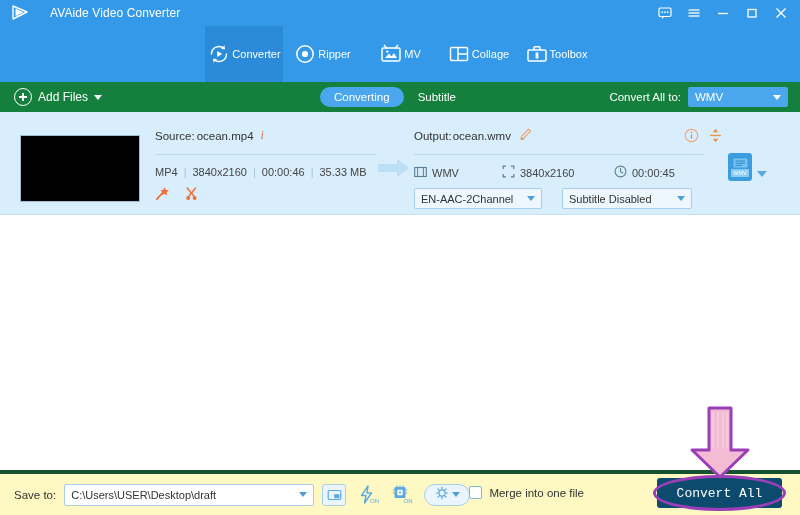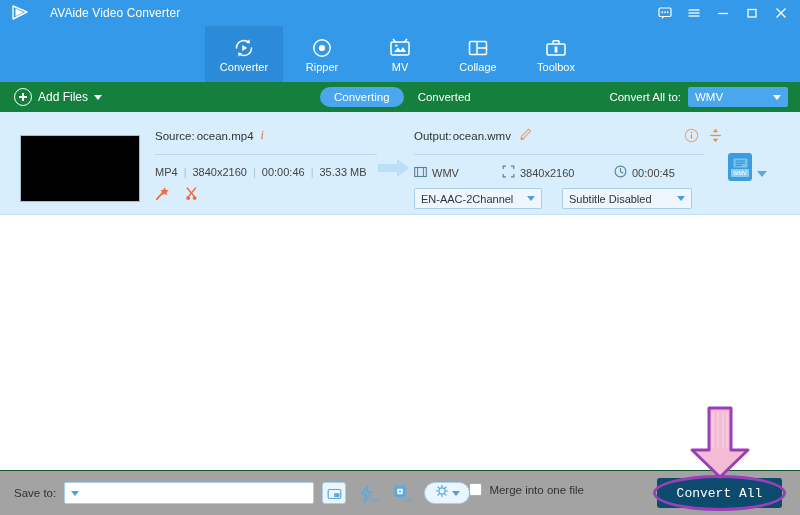--- a/index.html
+++ b/index.html
@@ -38,21 +38,21 @@
   }
 
   
   .navbar {
     position: absolute; left: 0; top: 26px; width: 800px; height: 56px;
     background: #3399e8;
   }
   .navtabs { display: flex; justify-content: center; height: 56px; gap: 0px; }
   .navtab {
     width: 78px; height: 56px;
-    display: flex; flex-direction: column; align-items: center; justify-content: center;
+    display: flex; flex-direction: row; align-items: center; justify-content: center;
     color: #ffffff; font-size: 11px; gap: 1px;
   }
   .navtab.active { background: #2c8bd8; }
   .navtab .nt-ico { height: 24px; display: flex; align-items: center; justify-content: center; }
 
   
   .subbar {
     position: absolute; left: 0; top: 82px; width: 800px; height: 30px;
     background: #15803d; display: flex; align-items: center;
   }
@@ -141,21 +141,21 @@
   .preset-caret { position: absolute; left: 757px; top: 164px; }
 
   
   .mainarea {
     position: absolute; left: 0; top: 215px; width: 800px; height: 255px; background: #ffffff;
   }
 
   
   .bottombar {
     position: absolute; left: 0; top: 470px; width: 800px; height: 45px;
-    background: #a3a3a3; border-top: 1px solid #14532d;
+    background: #fef9c3; border-top: 4px solid #14532d;
     display: flex; align-items: center;
   }
   .saveto-label { margin-left: 14px; font-size: 11.5px; color: #333333; }
   .path-box {
     margin-left: 8px; width: 250px; height: 22px;
     background: #ffffff; border: 1px solid #a9cfe8; border-radius: 2px;
     display: flex; align-items: center; justify-content: space-between; padding: 0 6px;
     font-size: 11px; color: #333333;
   }
   .sq-btn {
@@ -308,21 +308,21 @@
       <span>Add Files</span>
       <span class="caret-wh"></span>
     </div>
   </div>
 
   <div class="seg-group">
     <div class="seg active">
       <span>Converting</span>
     </div>
     <div class="seg">
-      <span>Converted</span>
+      <span>Subtitle</span>
     </div>
   </div>
 
   <div class="convert-all-to">
     <span class="ca-label">Convert All to:</span>
     <div class="ca-select">
       <span>WMV</span>
       <span class="caret-wh"></span>
     </div>
   </div>
@@ -460,20 +460,21 @@
     <svg width="10" height="7" viewBox="0 0 10 7">
         <path d="M0 0 L10 0 L5 6 Z" fill="#5ba9e0"></path>
       </svg>
   </span>
 
   <div class="mainarea"></div>
 
   <div class="bottombar">
     <span class="saveto-label">Save to:</span>
     <div class="path-box">
+      <span>C:\Users\USER\Desktop\draft</span>
       <span class="caret-bl"></span>
     </div>
     <div class="sq-btn">
       <svg width="15" height="13" viewBox="0 0 15 13">
         <rect x="1.2" y="2.5" width="12.6" height="9" rx="1.2" fill="none" stroke="#5ba9e0" stroke-width="1.2"></rect>
         <rect x="7.2" y="6.2" width="5.2" height="4" fill="#5ba9e0"></rect>
       </svg>
     </div>
     <div class="flat-btn">
       <svg width="22" height="19" viewBox="0 0 22 19">

